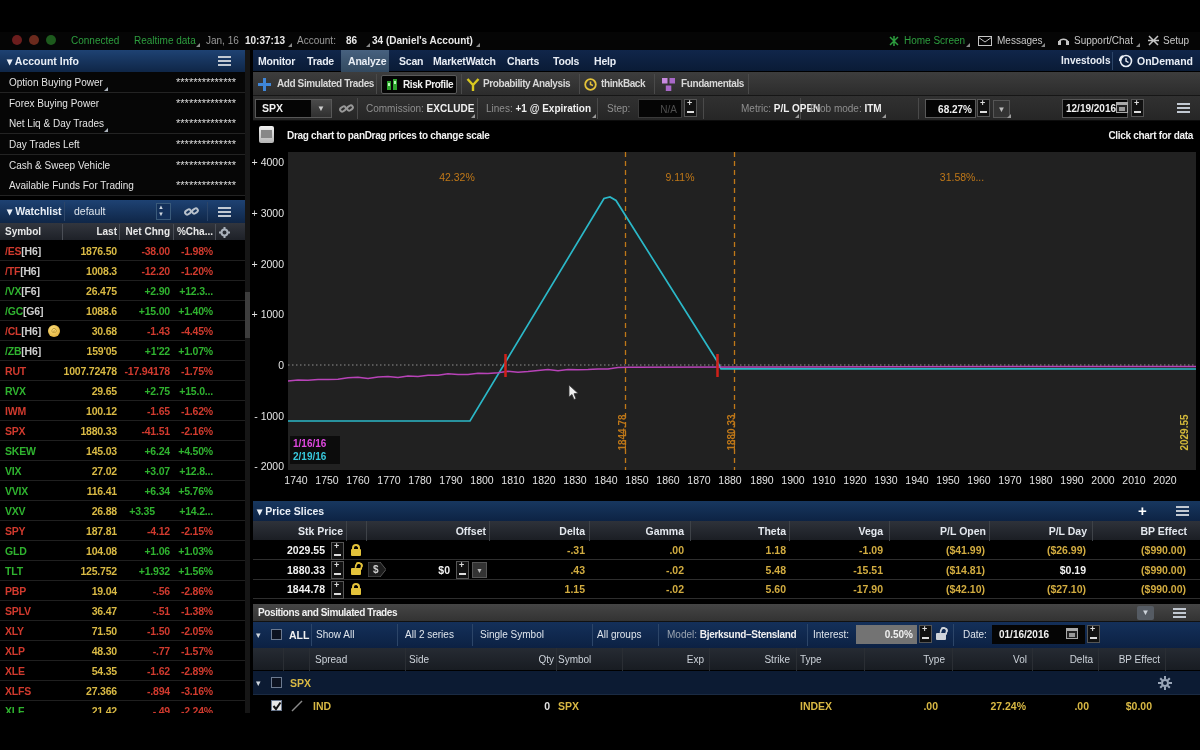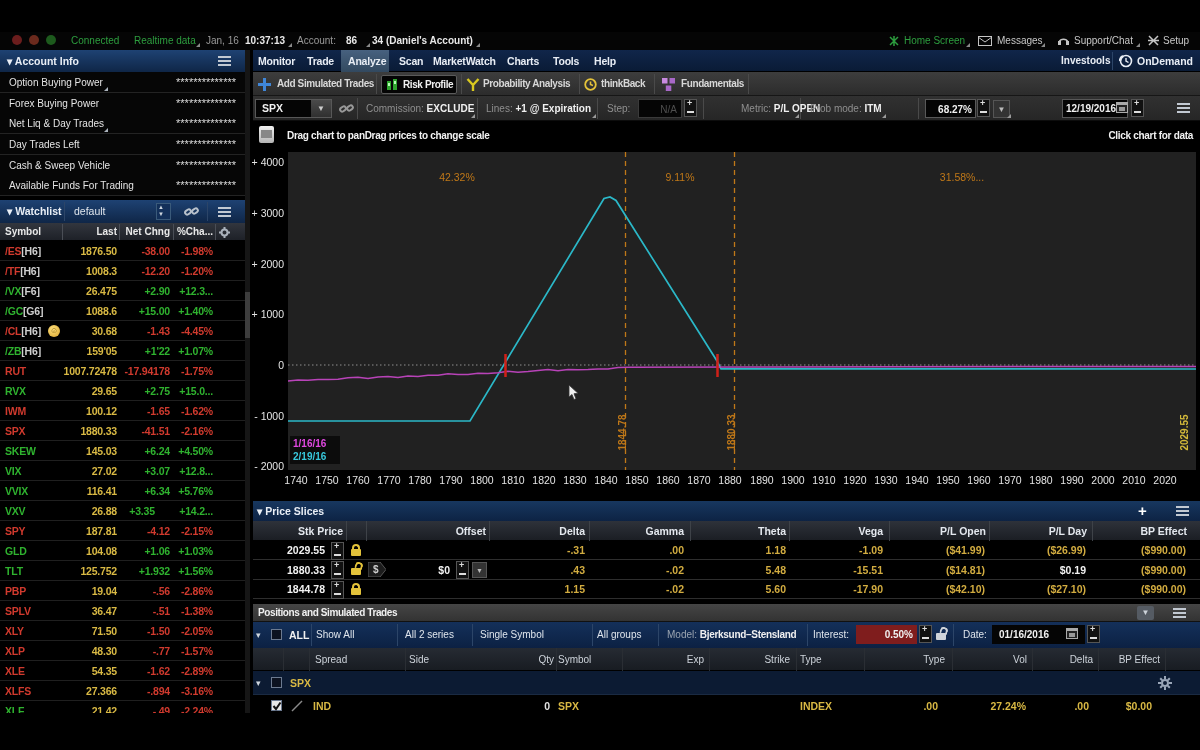--- a/index.html
+++ b/index.html
@@ -497,21 +497,21 @@
     <div class="nsep" style="left:397px;top:624px;height:22px;"></div>
     <div class="abs" style="left:405px;top:622px;height:26px;line-height:26px;font-size:10px;color:#dfe5ec;">All 2 series</div>
     <div class="nsep" style="left:472px;top:624px;height:22px;"></div>
     <div class="abs" style="left:480px;top:622px;height:26px;line-height:26px;font-size:10px;color:#dfe5ec;">Single Symbol</div>
     <div class="nsep" style="left:592px;top:624px;height:22px;"></div>
     <div class="abs" style="left:597px;top:622px;height:26px;line-height:26px;font-size:10px;color:#dfe5ec;">All groups</div>
     <div class="nsep" style="left:658px;top:624px;height:22px;"></div>
     <div class="abs" style="left:667px;top:622px;height:26px;line-height:26px;font-size:10px;"><span style="color:#9aa4b0;">Model:</span> <span style="color:#f0f0f0;font-weight:bold;letter-spacing:-0.3px;">Bjerksund–Stensland</span></div>
     <div class="nsep" style="left:807px;top:624px;height:22px;"></div>
     <div class="abs" style="left:813px;top:622px;height:26px;line-height:26px;font-size:10px;color:#dfe5ec;">Interest:</div>
-    <div class="abs" style="left:856px;top:625px;width:61px;height:19px;background:#7f1d1d;color:#f0f0f0;font-size:10px;font-weight:bold;line-height:19px;text-align:right;padding-right:4px;">0.50%</div>
+    <div class="abs" style="left:856px;top:625px;width:61px;height:19px;background:#737373;color:#f0f0f0;font-size:10px;font-weight:bold;line-height:19px;text-align:right;padding-right:4px;">0.50%</div>
     <div class="spin" style="left:919px;top:625px;"></div>
     <div class="lockico open silver" style="left:936px;top:628px;">
       <i class="sh"></i>
       <i class="bd"></i>
     </div>
     <div class="nsep" style="left:953px;top:624px;height:22px;"></div>
     <div class="abs" style="left:963px;top:622px;height:26px;line-height:26px;font-size:10px;color:#dfe5ec;">Date:</div>
     <div class="abs" style="left:992px;top:625px;width:93px;height:19px;background:#050505;"></div>
     <div class="abs" style="left:999px;top:625px;height:19px;line-height:19px;font-size:10px;color:#f0f0f0;font-weight:bold;">01/16/2016</div>
     <div class="cal" style="left:1066px;top:628px;"></div>

